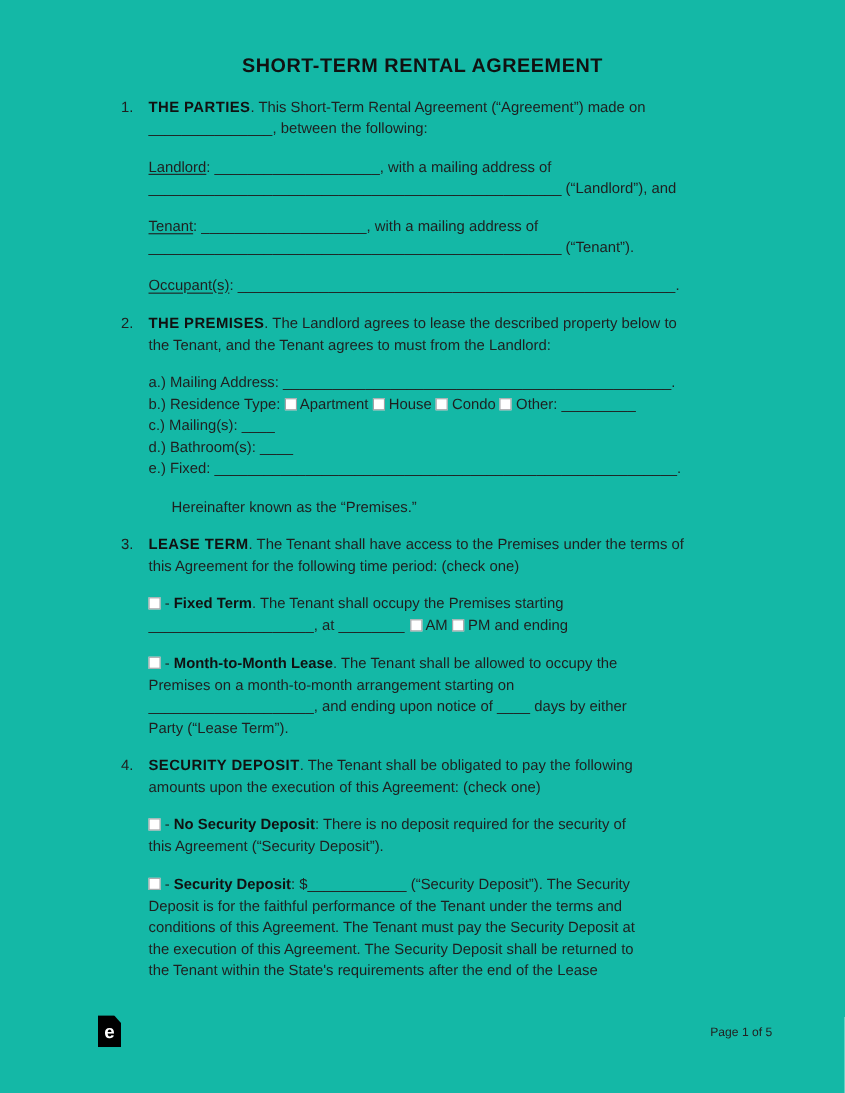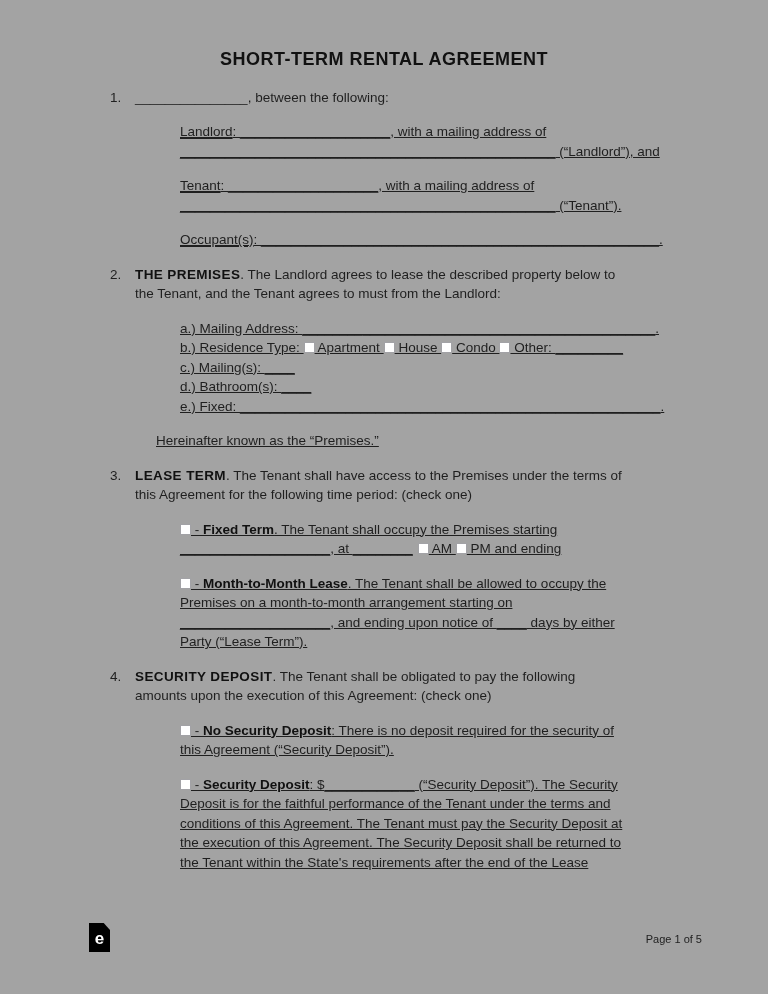--- a/index.html
+++ b/index.html
@@ -1,33 +1,33 @@
 <!DOCTYPE html>
 <html><head>
 <meta charset="utf-8">
 <style>
   html,body { margin:0; padding:0; background:#ffffff; }
   .page {
-    position:relative; width:768px; height:994px; background:#a3a3a3;
+    position:relative; width:768px; height:994px; background:#14b8a6;
     font-family:"Liberation Sans", sans-serif; color:#1f1f1f;
     font-size:13.5px; line-height:19.5px; overflow:hidden;
   }
   .title {
     margin:50px 0 18px 0; text-align:center;
     font-size:18px; font-weight:bold; letter-spacing:0.5px; color:#111;
   }
   .content { padding:0 96px 0 110px; }
   .item { position:relative; padding-left:25px; margin-bottom:15px; }
   .item > *:last-child { margin-bottom:0; }
   .num { position:absolute; left:0; top:0; }
   .line { white-space:pre-wrap; }
   .par { margin-bottom:15px; }
-  .sub { margin-left:45px; margin-bottom:15px;text-decoration:underline; }
+  .sub { margin-bottom:15px; }
   .sub:last-child { margin-bottom:0; }
-  .herein { margin-left:21px;text-decoration:underline; }
+  .herein { margin-left:21px; }
   .hd { font-weight:bold; letter-spacing:0.4px; color:#111; }
   .b { font-weight:bold; color:#111; }
   .u { text-decoration:underline; text-underline-offset:2px; }
   .cb {
     display:inline-block; width:9px; height:9px;
     border:1px solid #a2a2a6; background:#fff; vertical-align:-1px;
   }
   .cb.sp { margin-left:5px; }
   .logo {
     position:absolute; left:89px; top:923px; width:21px; height:29px;
@@ -43,20 +43,21 @@
 
 <div class="page">
 
   <h1 class="title">SHORT-TERM RENTAL AGREEMENT</h1>
 
   <div class="content">
 
     <div class="item">
       <span class="num">1.</span>
       <div class="par">
+        <div class="line"><span class="hd">THE PARTIES</span><span>. This Short-Term Rental Agreement (“Agreement”) made on</span></div>
         <div class="line"><span class="blank">_______________</span><span>, between the following:</span></div>
       </div>
       <div class="sub">
         <div class="line"><span class="u">Landlord</span><span>: </span><span class="blank">____________________</span><span>, with a mailing address of</span></div>
         <div class="line"><span class="blank">__________________________________________________</span><span> (“Landlord”), and</span></div>
       </div>
       <div class="sub">
         <div class="line"><span class="u">Tenant</span><span>: </span><span class="blank">____________________</span><span>, with a mailing address of</span></div>
         <div class="line"><span class="blank">__________________________________________________</span><span> (“Tenant”).</span></div>
       </div>

